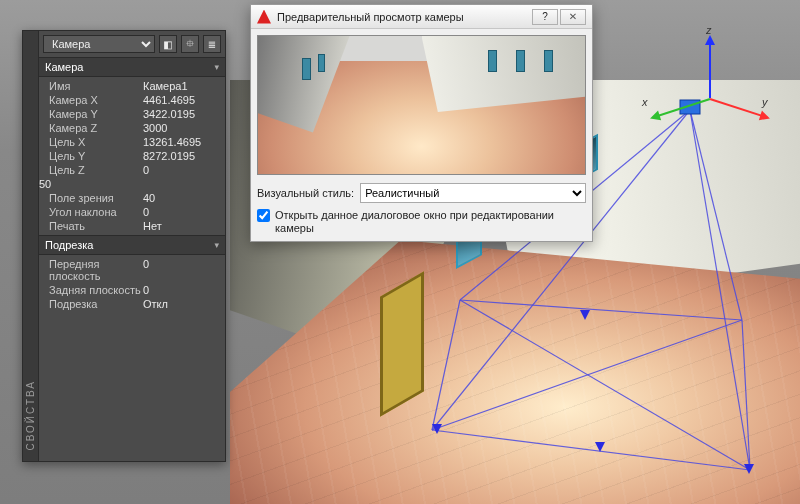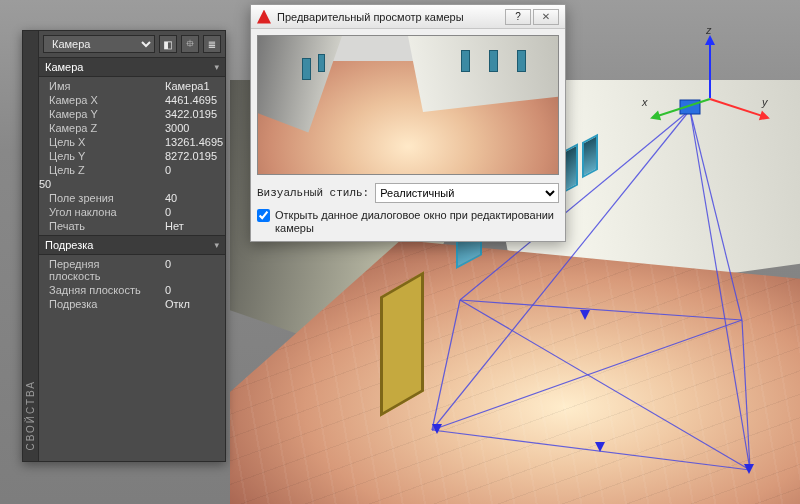--- a/index.html
+++ b/index.html
@@ -71,28 +71,28 @@
   }
   .props-header select{
     flex:1;background:#5a5a5a;color:#eee;border:1px solid #2b2b2b;font-size:11px;height:18px;padding:0 4px;
   }
   .icon-btn{width:18px;height:18px;background:#5a5a5a;border:1px solid #2b2b2b;display:flex;align-items:center;justify-content:center;font-size:10px;color:#eee;cursor:pointer;}
   .section-hdr{
     background:#3c3c3c;color:#fff;padding:3px 6px;font-size:11px;
     display:flex;justify-content:space-between;align-items:center;border-top:1px solid #2b2b2b;border-bottom:1px solid #2b2b2b;
   }
   .section-hdr .chev{font-size:9px;color:#aaa;}
-  .prop-row{display:flex;padding:1px 0;gap:22px;}
+  .prop-row{display:flex;padding:1px 0;}
   .prop-row .k{width:104px;padding-left:10px;color:#c9c9c9;}
   .prop-row .v{flex:1;color:#e8e8e8;}
   .props-body .rows{padding:2px 0;}
 
   
   .dialog{
-    position:absolute; left:250px; top:4px; width:316px;
+    position:absolute; left:250px; top:4px; width:343px;
     background:#f0f0f0;border:1px solid #9a9a9a;box-shadow:0 4px 14px rgba(0,0,0,.35);
     font-size:11px;color:#222;
   }
   .titlebar{
     height:24px;background:linear-gradient(#fdfdfd,#e4e4e4);
     display:flex;align-items:center;padding:0 6px;border-bottom:1px solid #c6c6c6;
   }
   .titlebar .logo{width:14px;height:14px;margin-right:6px;background:#d22;clip-path:polygon(50% 0,100% 100%,0 100%);} 
   .titlebar .title{flex:1;}
   .win-btn{width:26px;height:16px;margin-left:2px;border:1px solid #b0b0b0;background:linear-gradient(#fafafa,#e4e4e4);display:flex;align-items:center;justify-content:center;font-size:10px;cursor:pointer;}
@@ -102,21 +102,21 @@
     width:100%;height:140px;border:1px solid #888;
     background:
       linear-gradient(180deg,#d8d8d6 0 18%, transparent 18%),
       radial-gradient(ellipse at 50% 80%, #ffe9c8 0%, #ecc29c 30%, #cf8e72 65%, #9a5a48 100%);
     position:relative;overflow:hidden;
   }
   .preview .pwall-l{position:absolute;left:0;top:0;width:28%;height:70%;background:linear-gradient(100deg,#777 0%,#d7d7cf 90%);clip-path:polygon(0 0,100% 0,60% 100%,0 80%);}
   .preview .pwall-r{position:absolute;right:0;top:0;width:50%;height:55%;background:linear-gradient(260deg,#c3c3bb,#f1f1ea);clip-path:polygon(0 0,100% 0,100% 80%,10% 100%);}
   .preview .pwin{position:absolute;width:9px;height:22px;background:#3c8aa3;border:1px solid #1d5a6f;}
   .row-ctrl{display:flex;align-items:center;gap:6px;margin-top:8px;}
-  .row-ctrl label{white-space:nowrap;font-family:Liberation Mono, monospace;}
+  .row-ctrl label{white-space:nowrap;}
   .row-ctrl select{flex:1;height:20px;border:1px solid #aaa;background:#fff;font-size:11px;padding:0 0;}
   .chk-row{display:flex;align-items:flex-start;gap:5px;margin-top:6px;line-height:1.2;}
   .chk-row input{margin:0;}
 </style>
 </head>
 <body>
 
 <div class="viewport">
   <div class="room">
     <div class="wall-right"></div>

